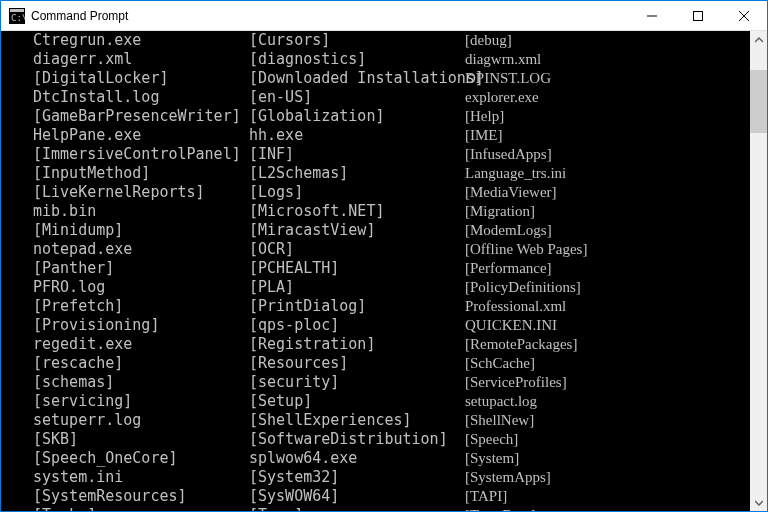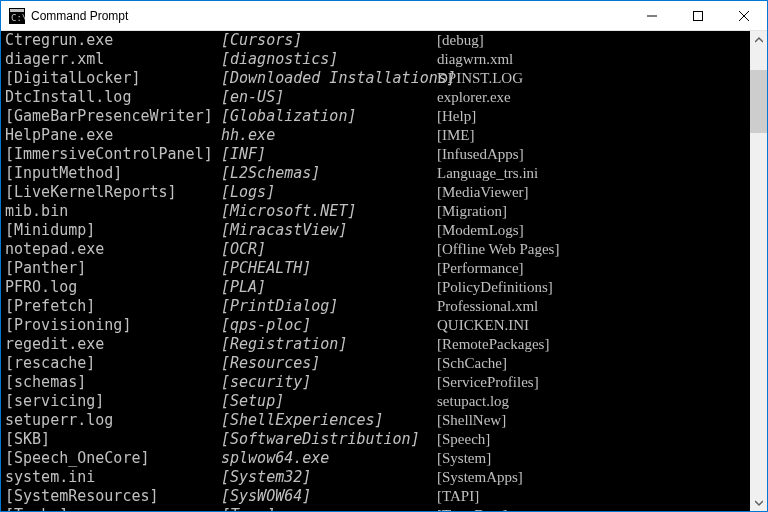--- a/index.html
+++ b/index.html
@@ -57,22 +57,22 @@
     background: #000;
     color: #c0c0c0;
     font-family: Consolas, "Lucida Console", monospace;
     font-size: 15px;
     line-height: 19px;
     white-space: pre;
     padding: 0 0 0 4px;
     overflow: hidden;
   }
   .term-row { display: flex; }
-  .col1 { width: 216px; }
-  .col2 { width: 216px; font-style: italic; }
+  .col1 { width: 216px; margin-left: 28px; }
+  .col2 { width: 216px; }
   .col3 { flex: 1; font-family: Liberation Serif, serif; }
   .scrollbar {
     position: absolute;
     right: 0; top: 0;
     width: 17px; height: 100%;
     background: #f0f0f0;
     display: flex;
     flex-direction: column;
   }
   .sb-btn {

